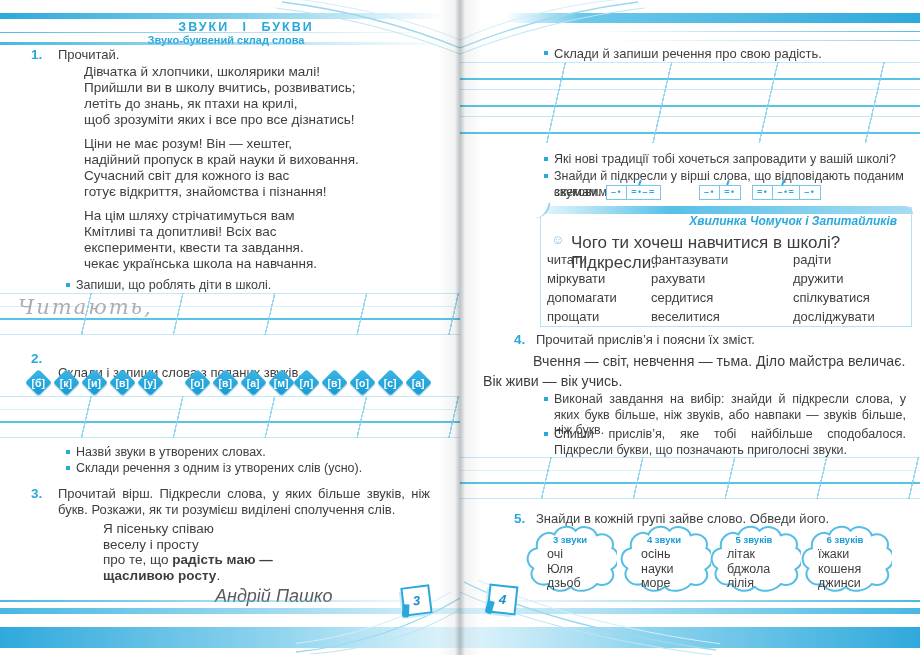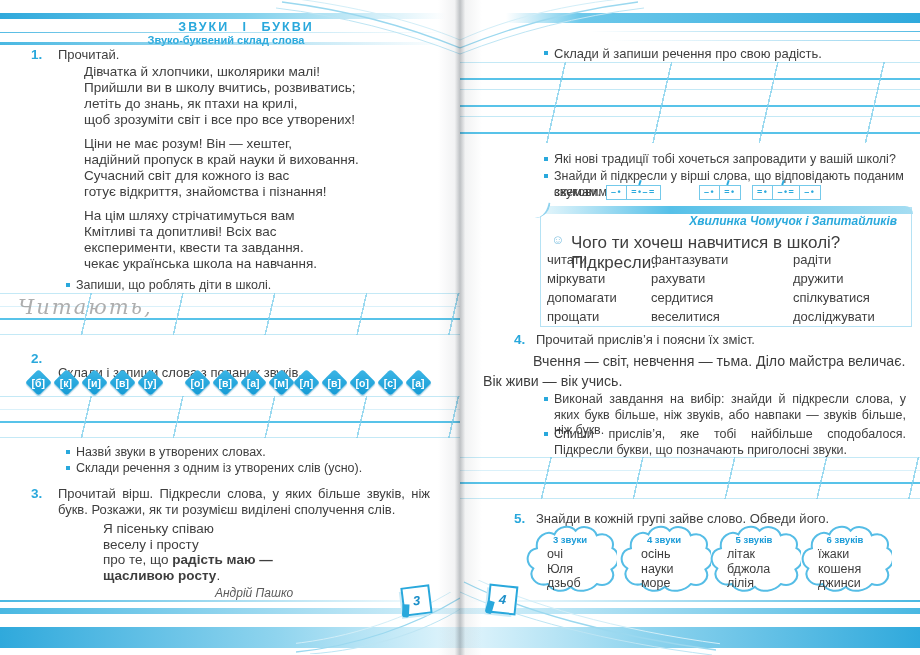--- a/index.html
+++ b/index.html
@@ -36,21 +36,21 @@
       repeating-linear-gradient(to bottom,#c4e9f6 0 1px,transparent 1px 16px,#58c3e9 16px 18px,transparent 18px 27px);}
   .traced{font-family:"DejaVu Serif",serif;font-style:italic;font-size:21px;color:#a0a0a0;letter-spacing:2px;opacity:.85;}
   
   .dgroup{position:absolute;display:flex;}
   .dslot{width:28px;height:26px;display:flex;align-items:center;justify-content:center;}
   .diamond{width:19px;height:19px;transform:rotate(45deg);background:linear-gradient(135deg,#3db6e6,#149ad4);border-radius:3px;display:flex;align-items:center;justify-content:center;box-shadow:1px 1px 1px rgba(20,130,180,.35);}
   .diamond span{transform:rotate(-45deg);color:#fff;font-weight:bold;font-size:10.5px;}
   
   .poem3{font-size:13.5px;line-height:15.5px;}
   .poem3 b{font-weight:bold;}
-  .author{font-style:italic;font-size:12px;color:#5a5a5a;}
+  .author{font-style:italic;font-size:18px;color:#5a5a5a;}
   
   .scheme{position:absolute;display:flex;}
   .scell{border:1px solid #74c9ea;border-left:none;padding:0 4px;font-size:9px;font-weight:bold;color:#2aa9dc;letter-spacing:1.5px;line-height:13px;background:#fff;position:relative;}
   .scell:first-child{border-left:1px solid #74c9ea;}
   .scell.stressed::before{content:"";position:absolute;top:-6px;left:35%;width:1.5px;height:5px;background:#2aa9dc;transform:rotate(18deg);}
   
   .whybox{position:absolute;border:1.5px solid #b5e2f4;border-radius:0;background:#fff;}
   .whybar{position:absolute;top:-2px;left:-2px;right:-2px;height:8px;border-radius:10px 10px 0 0;background:linear-gradient(to right,#e8f7fc,#56c0e8 35%,#a5ddf2);}
   .whyfold{position:absolute;left:-6px;top:-7px;width:12px;height:18px;background:#fff;border-right:2px solid #8fd2ee;border-radius:0 0 90% 0;transform:rotate(12deg);}
   .whytitle{position:absolute;top:6px;right:14px;font-style:italic;font-weight:bold;font-size:12px;color:#2aa9dc;}
@@ -92,21 +92,21 @@
       <path d="M14,-2 C76,6 136,20 184,40" stroke="#d2eef8" fill="none" stroke-width="1"></path>
     </svg>
 
     <span class="abs tnum" style="top:47px;left:31px;">1.</span>
     <span class="abs tinstr" style="top:47px;left:58px;">Прочитай.</span>
 
     <div class="abs stanza" style="top:64px;left:84px;">
       <div>Дівчатка й хлопчики, школярики малі!</div>
       <div>Прийшли ви в школу вчитись, розвиватись;</div>
       <div>летіть до знань, як птахи на крилі,</div>
-      <div>щоб зрозуміти світ і все про все утворених!</div>
+      <div>щоб зрозуміти яких і все про все дізнатись!</div>
     </div>
     <div class="abs stanza" style="top:136px;left:84px;">
       <div>Ціни не має розум! Він — хештег,</div>
       <div>надійний пропуск в край науки й виховання.</div>
       <div>Сучасний світ для кожного із вас</div>
       <div>готує відкриття, знайомства і пізнання!</div>
     </div>
     <div class="abs stanza" style="top:208px;left:84px;">
       <div>На цім шляху стрічатимуться вам</div>
       <div>Кмітливі та допитливі! Всіх вас</div>

